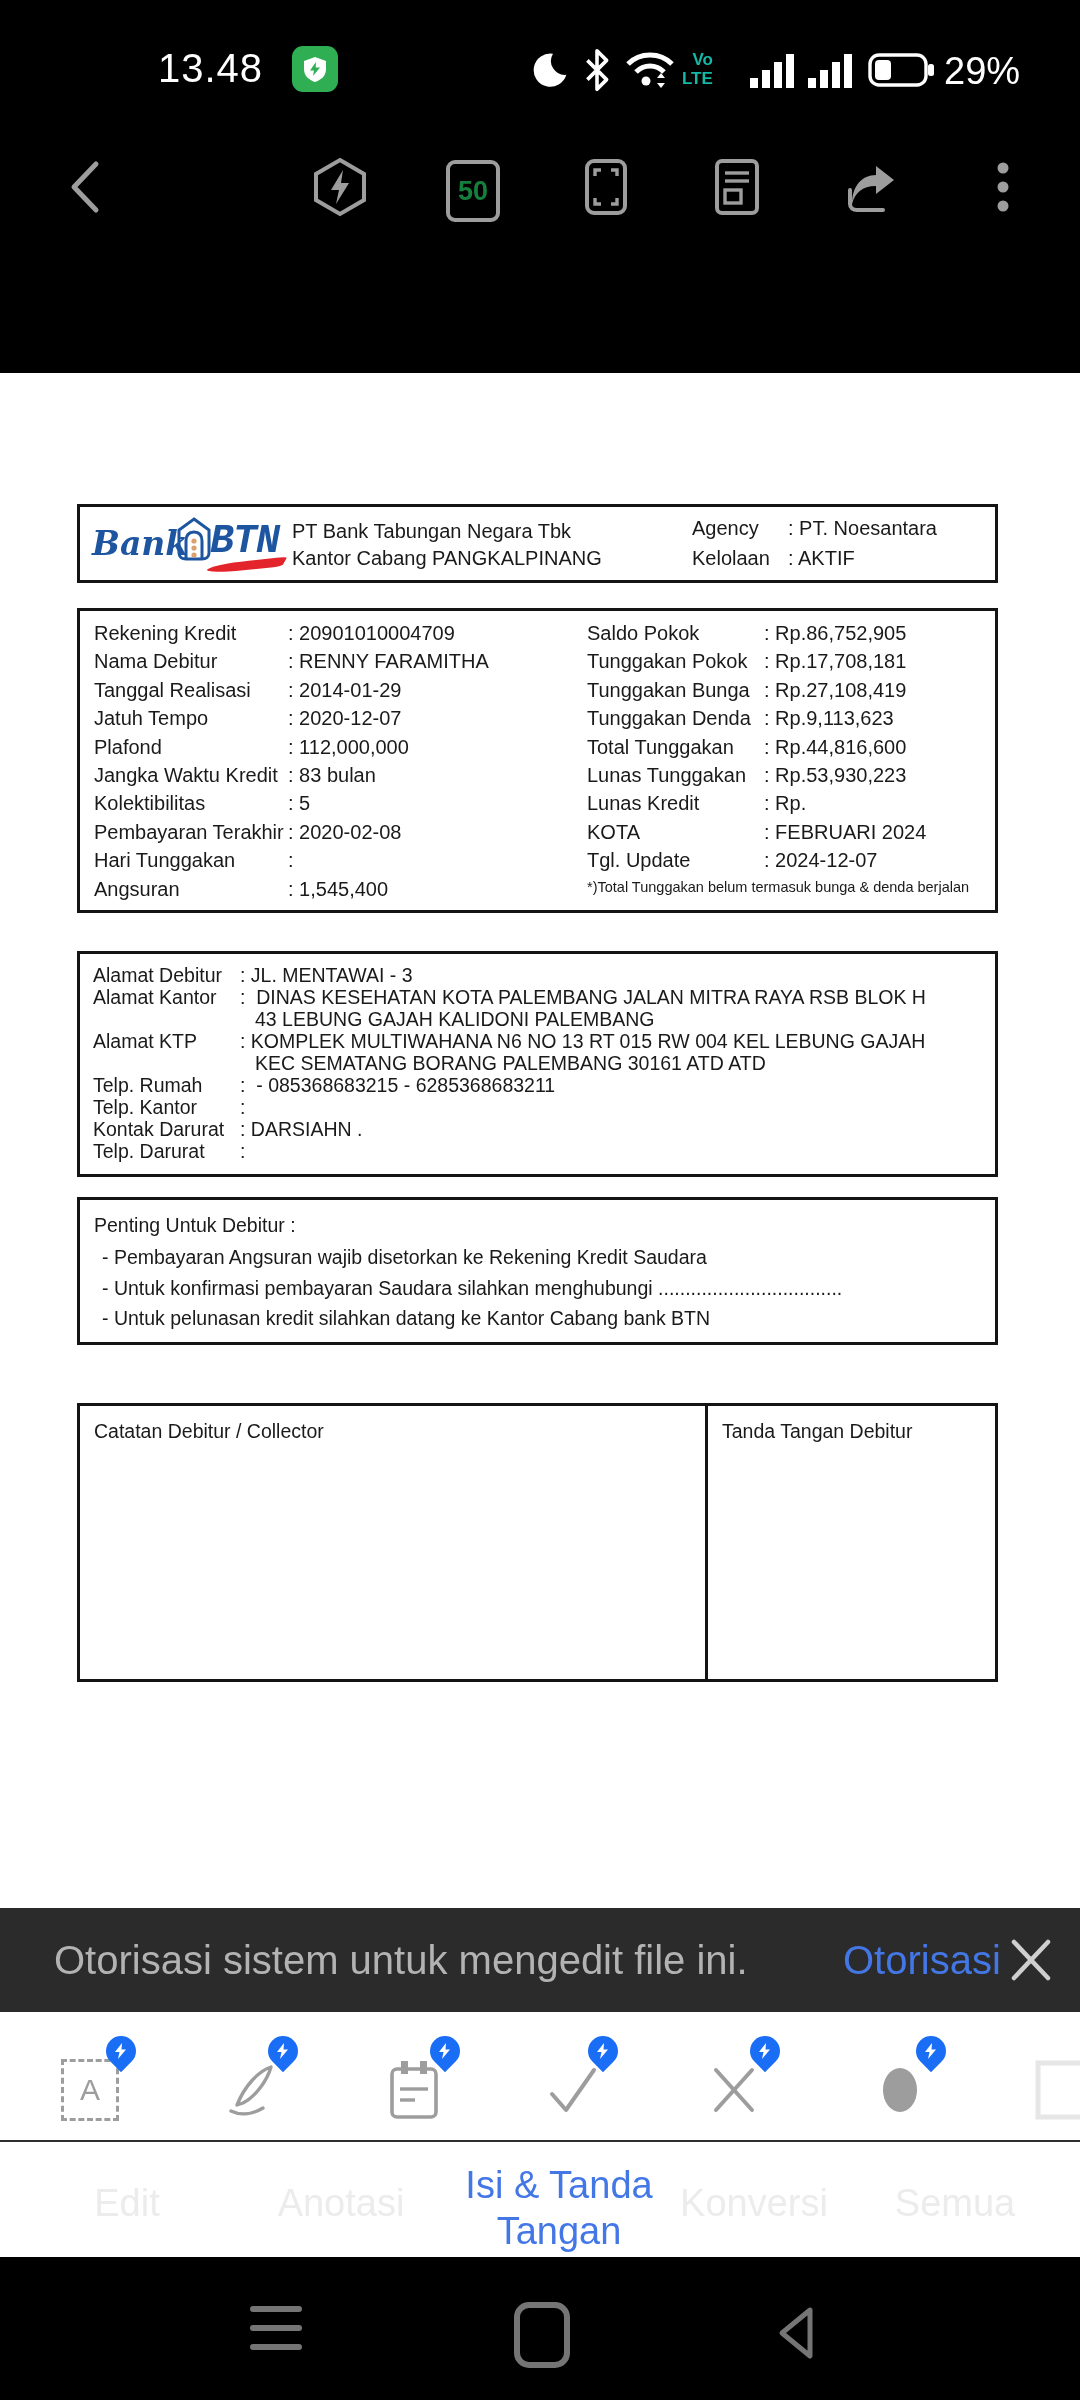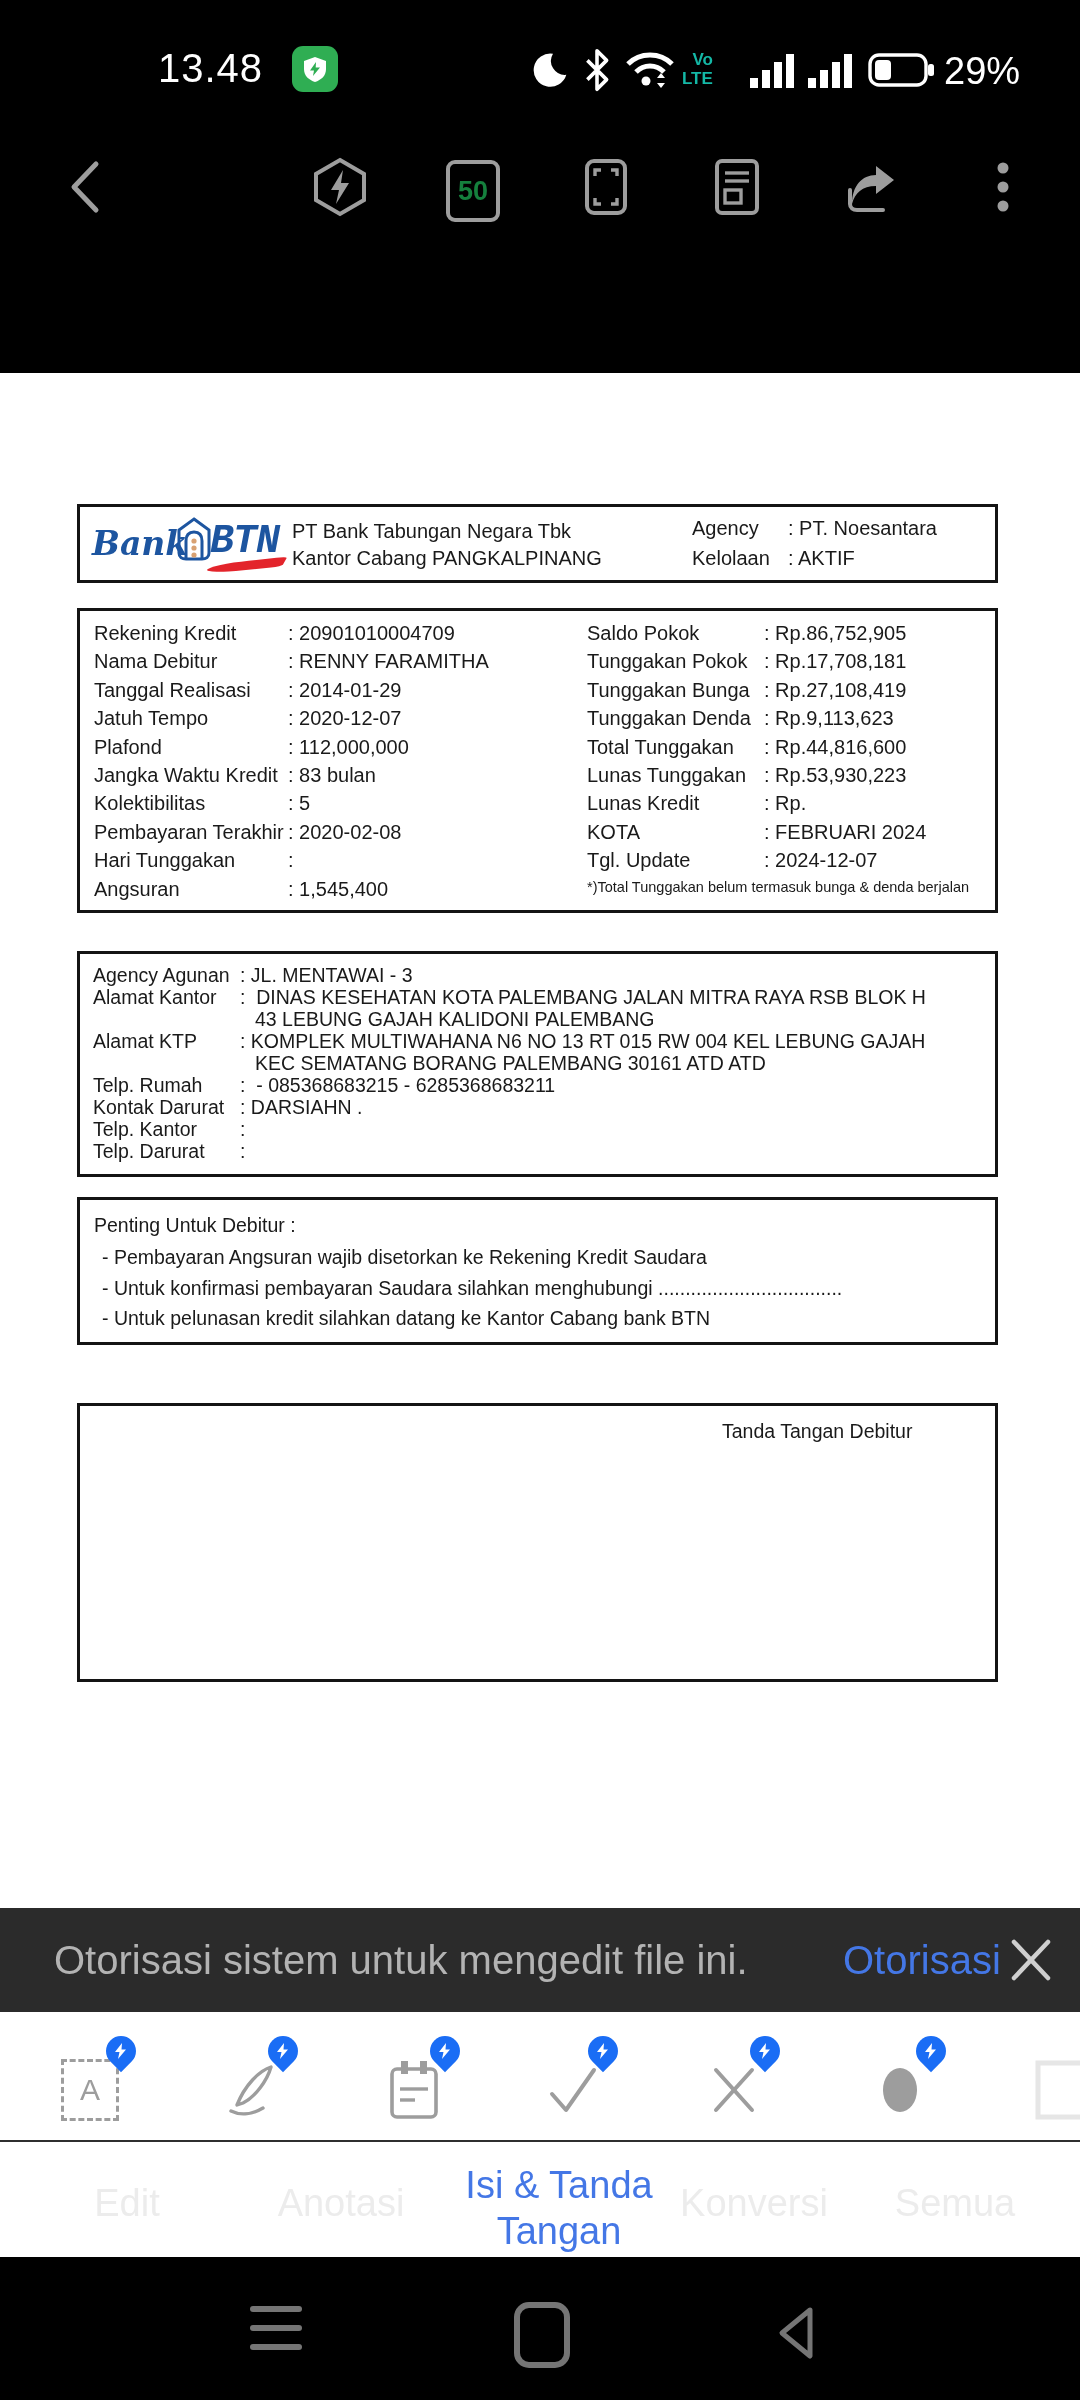--- a/index.html
+++ b/index.html
@@ -243,42 +243,45 @@
         <div><span class="dlabel">Lunas Tunggakan</span><span class="dval">: Rp.53,930,223</span></div>
         <div><span class="dlabel">Lunas Kredit</span><span class="dval">: Rp.</span></div>
         <div><span class="dlabel">KOTA</span><span class="dval">: FEBRUARI 2024</span></div>
         <div><span class="dlabel">Tgl. Update</span><span class="dval">: 2024-12-07</span></div>
       </div>
       <div class="abs footnote">*)Total Tunggakan belum termasuk bunga &amp; denda berjalan</div>
     </div>
 
     <div class="dbox address-box doc-text">
       <div class="atable">
-        <div><span class="addr-label">Agency Agunan</span><span class="addr-text">: JL. MENTAWAI - 3</span></div>
+        <div><span class="addr-label">Alamat Debitur</span><span class="addr-text">: JL. MENTAWAI - 3</span></div>
         <div><span class="addr-label">Alamat Kantor</span><span class="addr-text">:  DINAS KESEHATAN KOTA PALEMBANG JALAN MITRA RAYA RSB BLOK H</span></div>
         <div class="addr-wrap"><span class="addr-text">43 LEBUNG GAJAH KALIDONI PALEMBANG</span></div>
         <div><span class="addr-label">Alamat KTP</span><span class="addr-text">: KOMPLEK MULTIWAHANA N6 NO 13 RT 015 RW 004 KEL LEBUNG GAJAH</span></div>
         <div class="addr-wrap"><span class="addr-text">KEC SEMATANG BORANG PALEMBANG 30161 ATD ATD</span></div>
         <div><span class="addr-label">Telp. Rumah</span><span class="addr-text">:  - 085368683215 - 6285368683211</span></div>
+        <div><span class="addr-label">Telp. Kantor</span><span class="addr-text">:</span></div>
         <div><span class="addr-label">Kontak Darurat</span><span class="addr-text">: DARSIAHN .</span></div>
-        <div><span class="addr-label">Telp. Kantor</span><span class="addr-text">:</span></div>
         <div><span class="addr-label">Telp. Darurat</span><span class="addr-text">:</span></div>
       </div>
     </div>
 
     <div class="dbox penting-box doc-text">
       <div class="abs pent-title">Penting Untuk Debitur :</div>
       <div class="abs pent-items">
         <div>- Pembayaran Angsuran wajib disetorkan ke Rekening Kredit Saudara</div>
         <div>- Untuk konfirmasi pembayaran Saudara silahkan menghubungi ..................................</div>
         <div>- Untuk pelunasan kredit silahkan datang ke Kantor Cabang bank BTN</div>
       </div>
     </div>
 
     <div class="dbox catatan-box doc-text">
+      <div class="cell-left">
+        <span class="cell-label">Catatan Debitur / Collector</span>
+      </div>
       <div class="cell-right">
         <span class="cell-label">Tanda Tangan Debitur</span>
       </div>
     </div>
   </div>
 
   <div class="abs banner">
     <div class="abs banner-msg">Otorisasi sistem untuk mengedit file ini.</div>
     <div class="abs banner-act">Otorisasi</div>
     <div class="abs banner-close">

